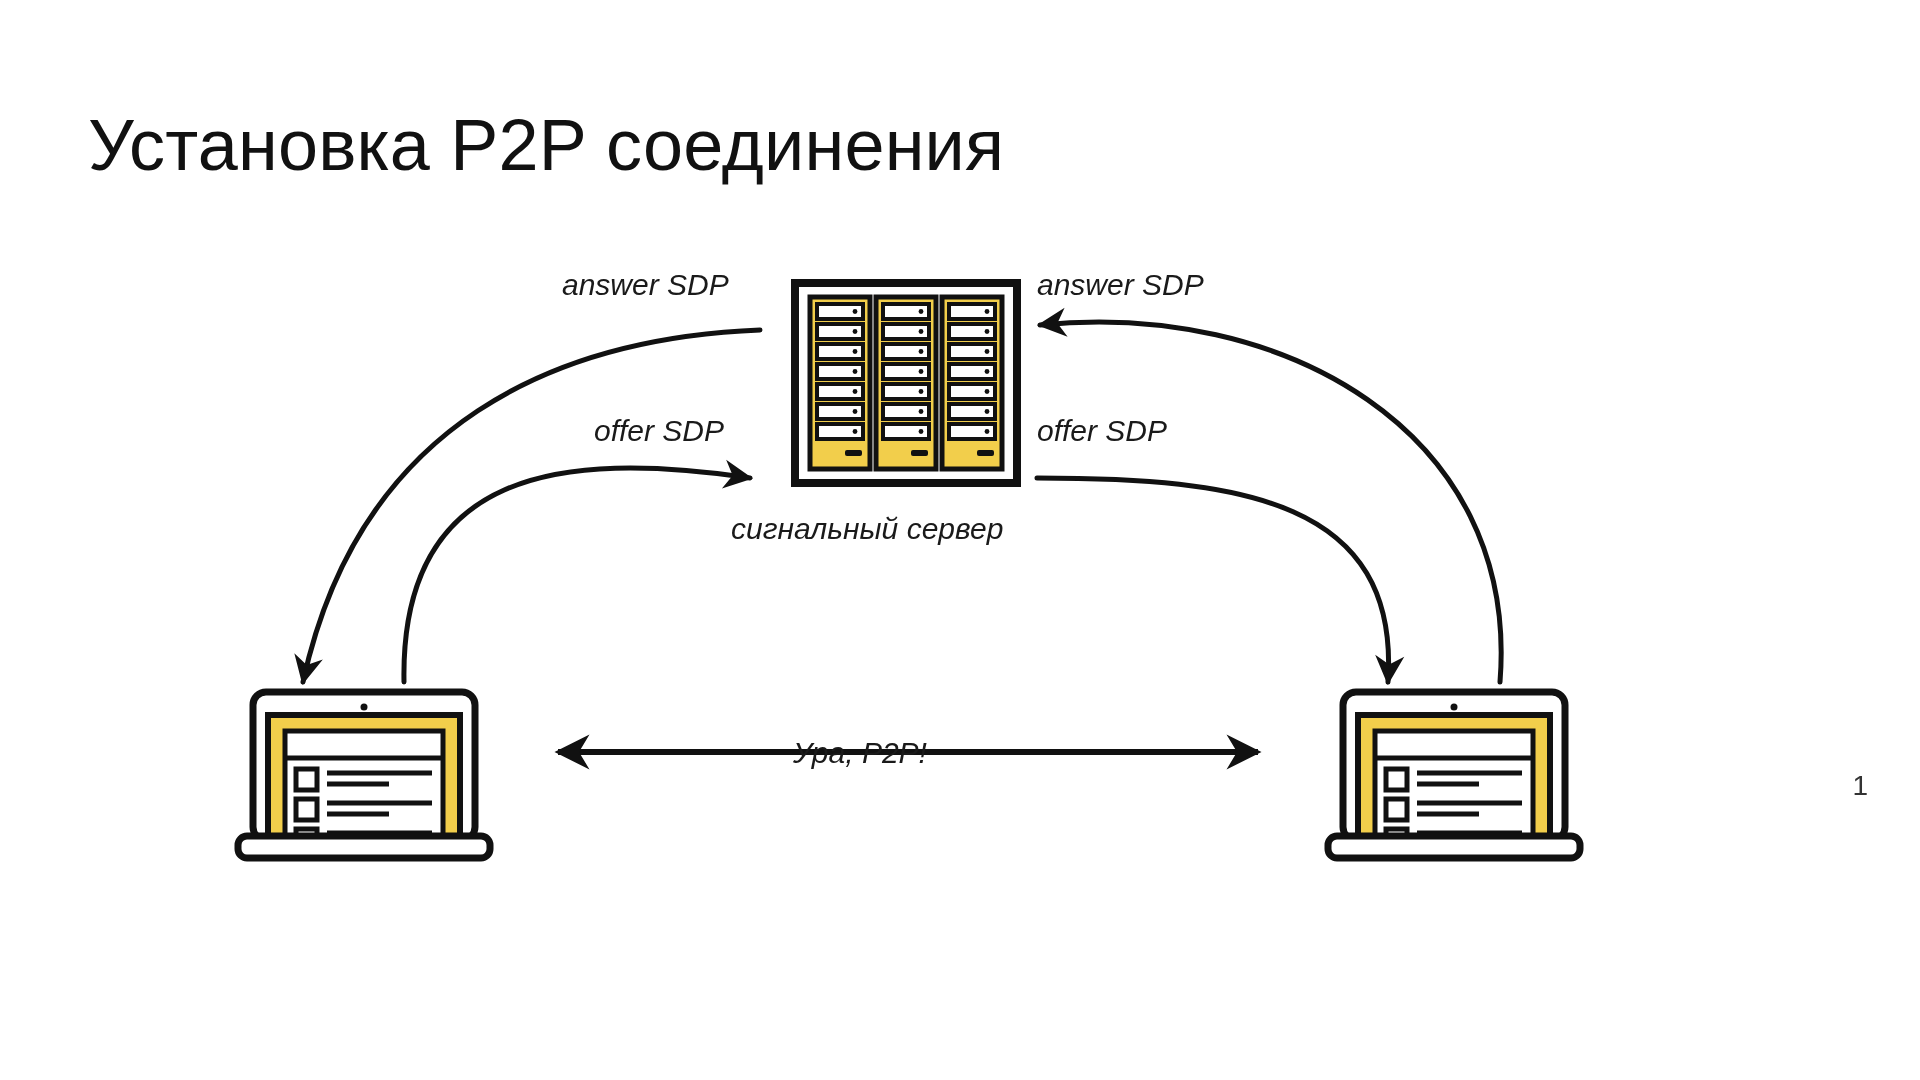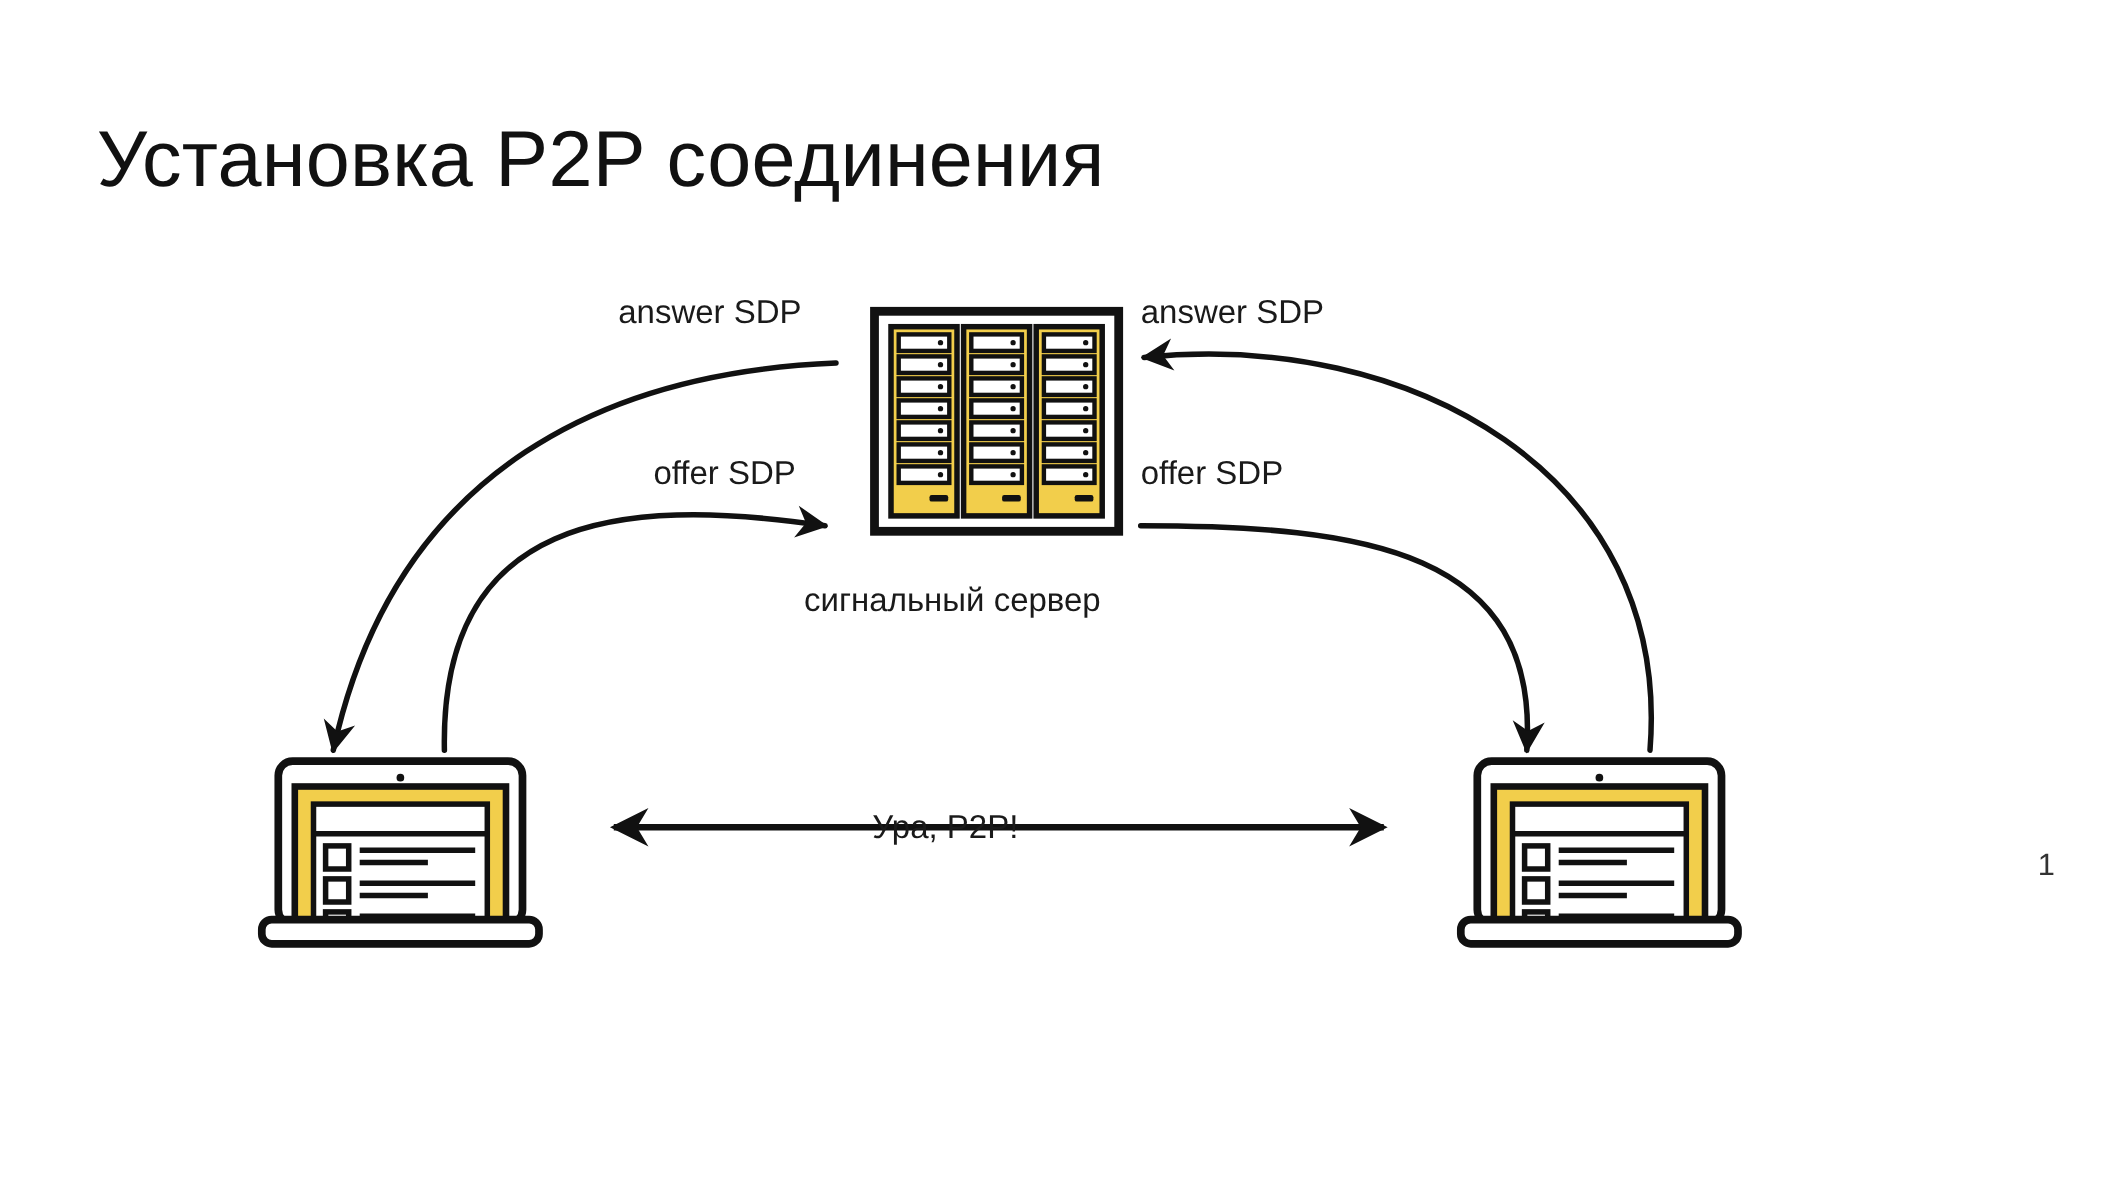--- a/index.html
+++ b/index.html
@@ -43,26 +43,27 @@
     display: block;
     width: 1920px;
     height: 1080px;
   }
   .lbl {
     position: absolute;
     font-size: 30px;
     font-weight: 400;
     color: #1a1a1a;
     white-space: nowrap;
+    font-style: italic;
   }
   .lbl-answer-left  { left: 562px;  top: 268px; }
   .lbl-answer-right { left: 1037px; top: 268px; }
   .lbl-offer-left   { left: 594px;  top: 414px; }
   .lbl-offer-right  { left: 1037px; top: 414px; }
-  .lbl-server       { left: 731px;  top: 529px; }
+  .lbl-server       { left: 731px;  top: 512px; }
   .lbl-p2p          { left: 793px;  top: 736px; }
   .page-number {
     position: absolute;
     right: 52px;
     bottom: 42px;
     font-size: 28px;
     color: #333333;
   }
 </style>
 </head>

